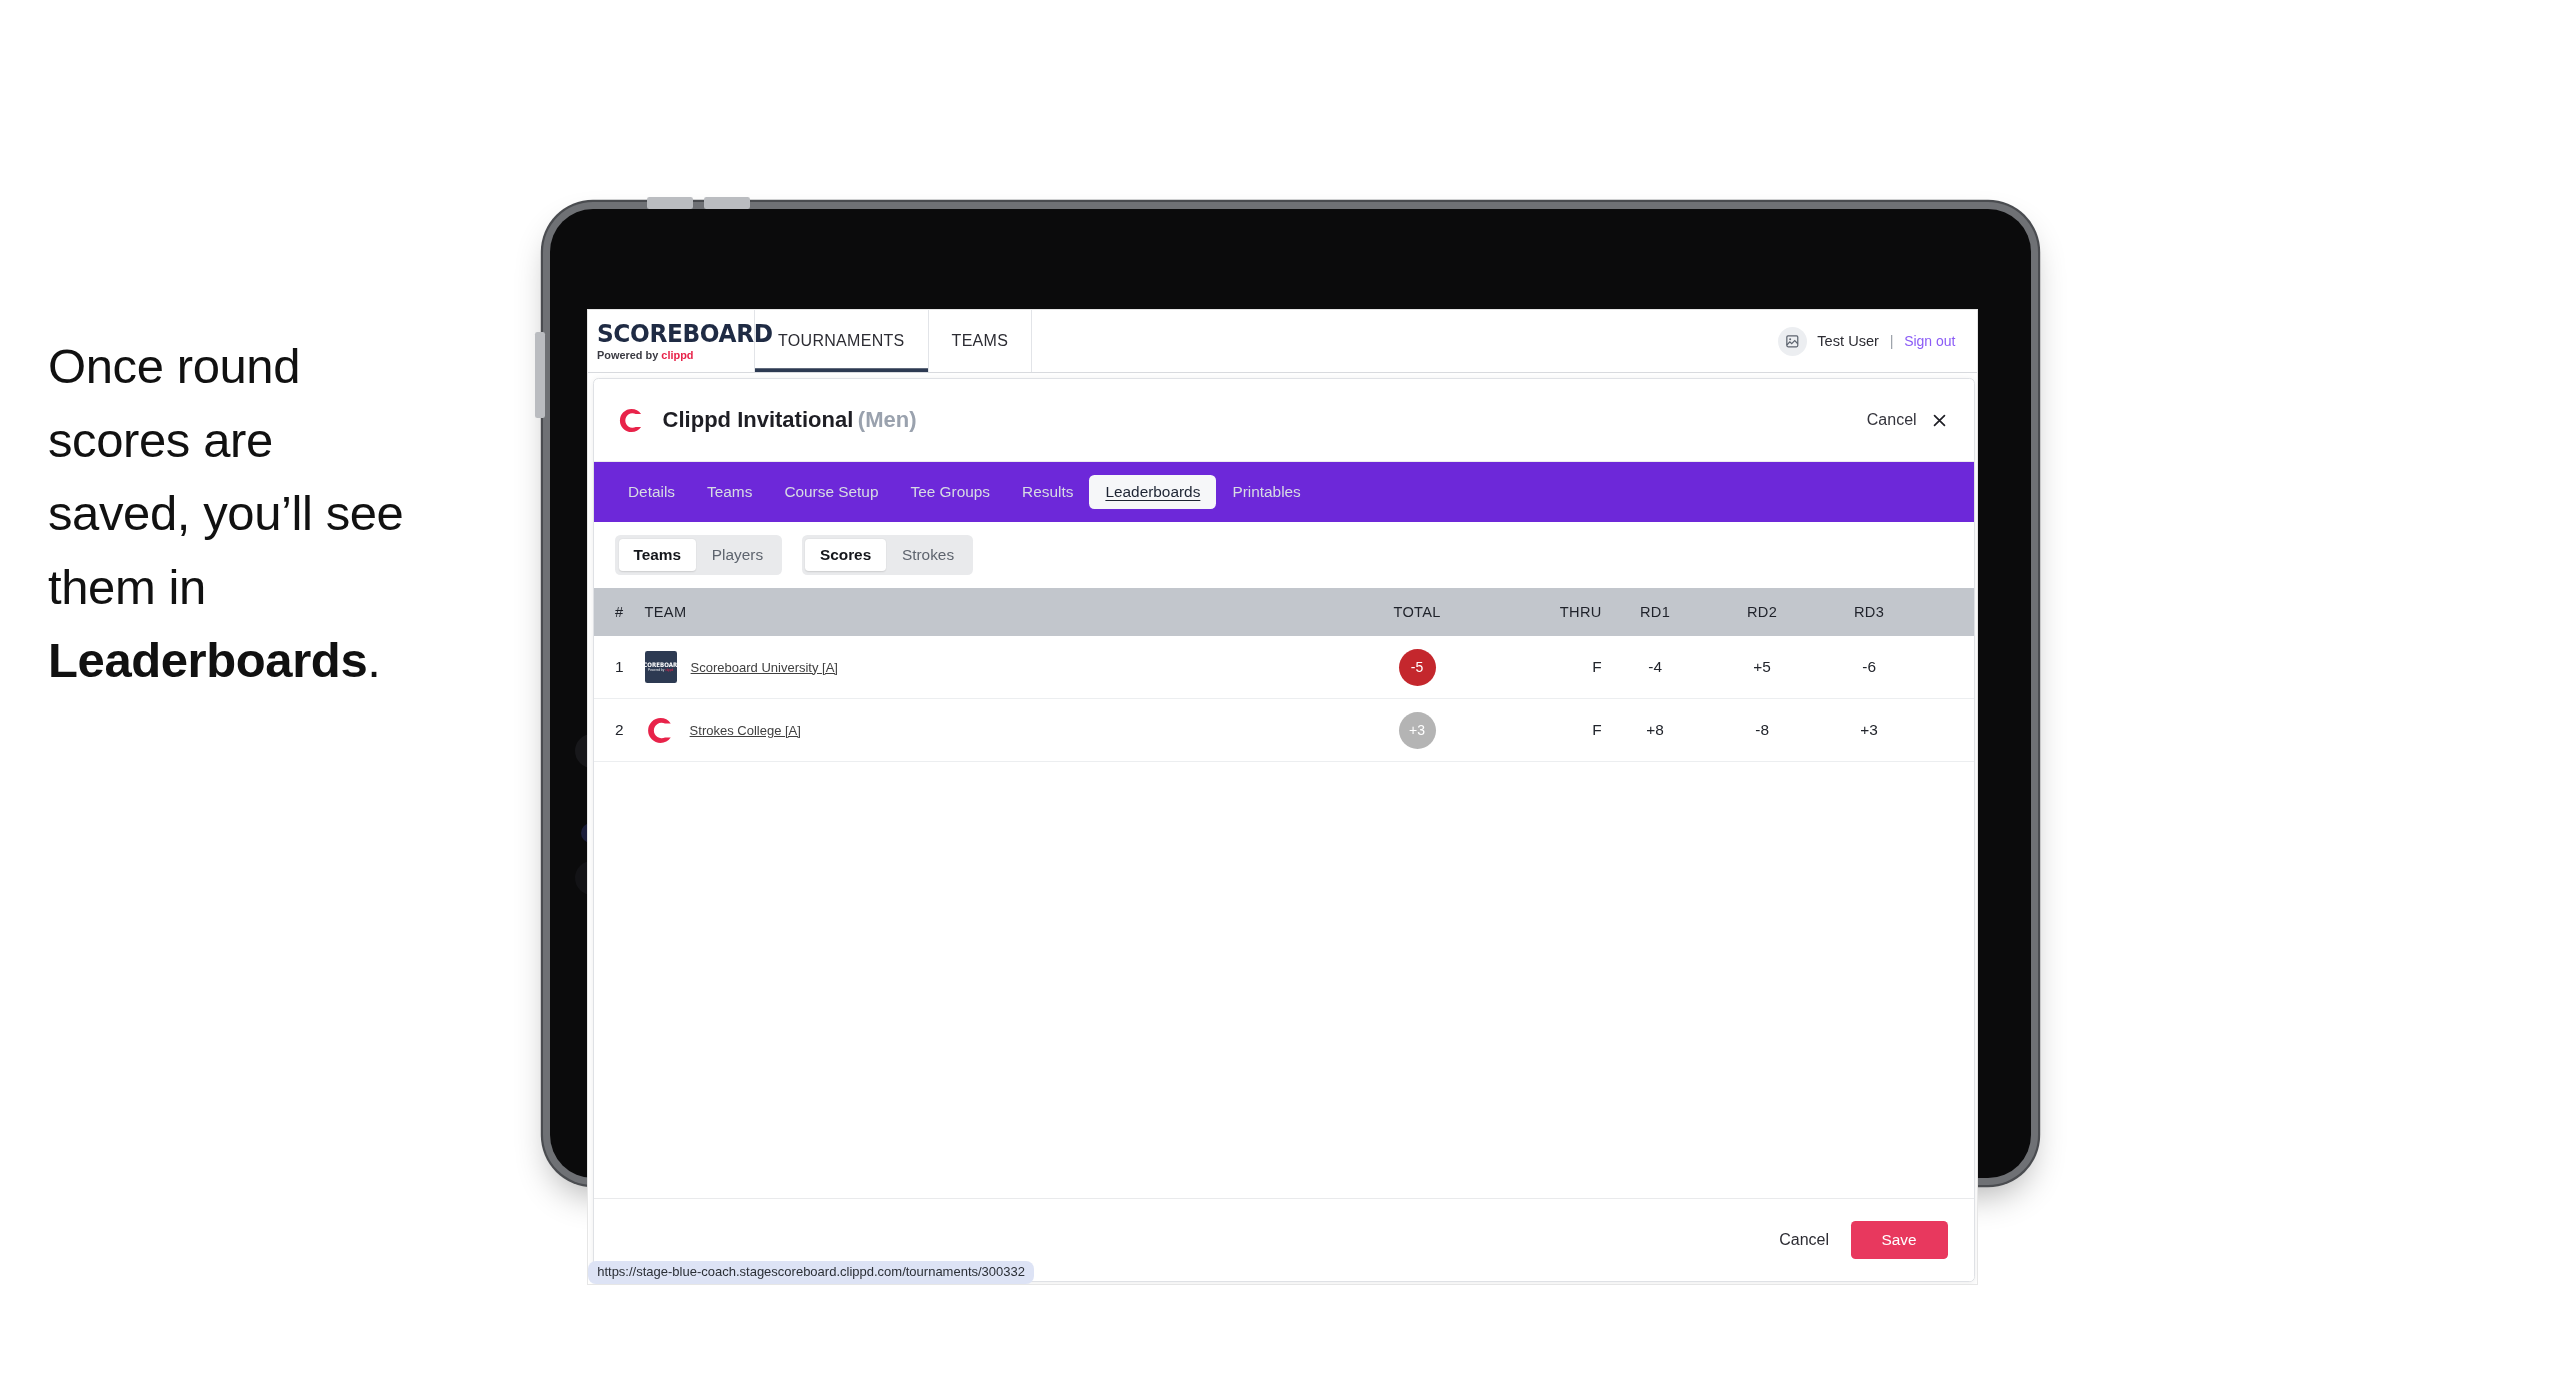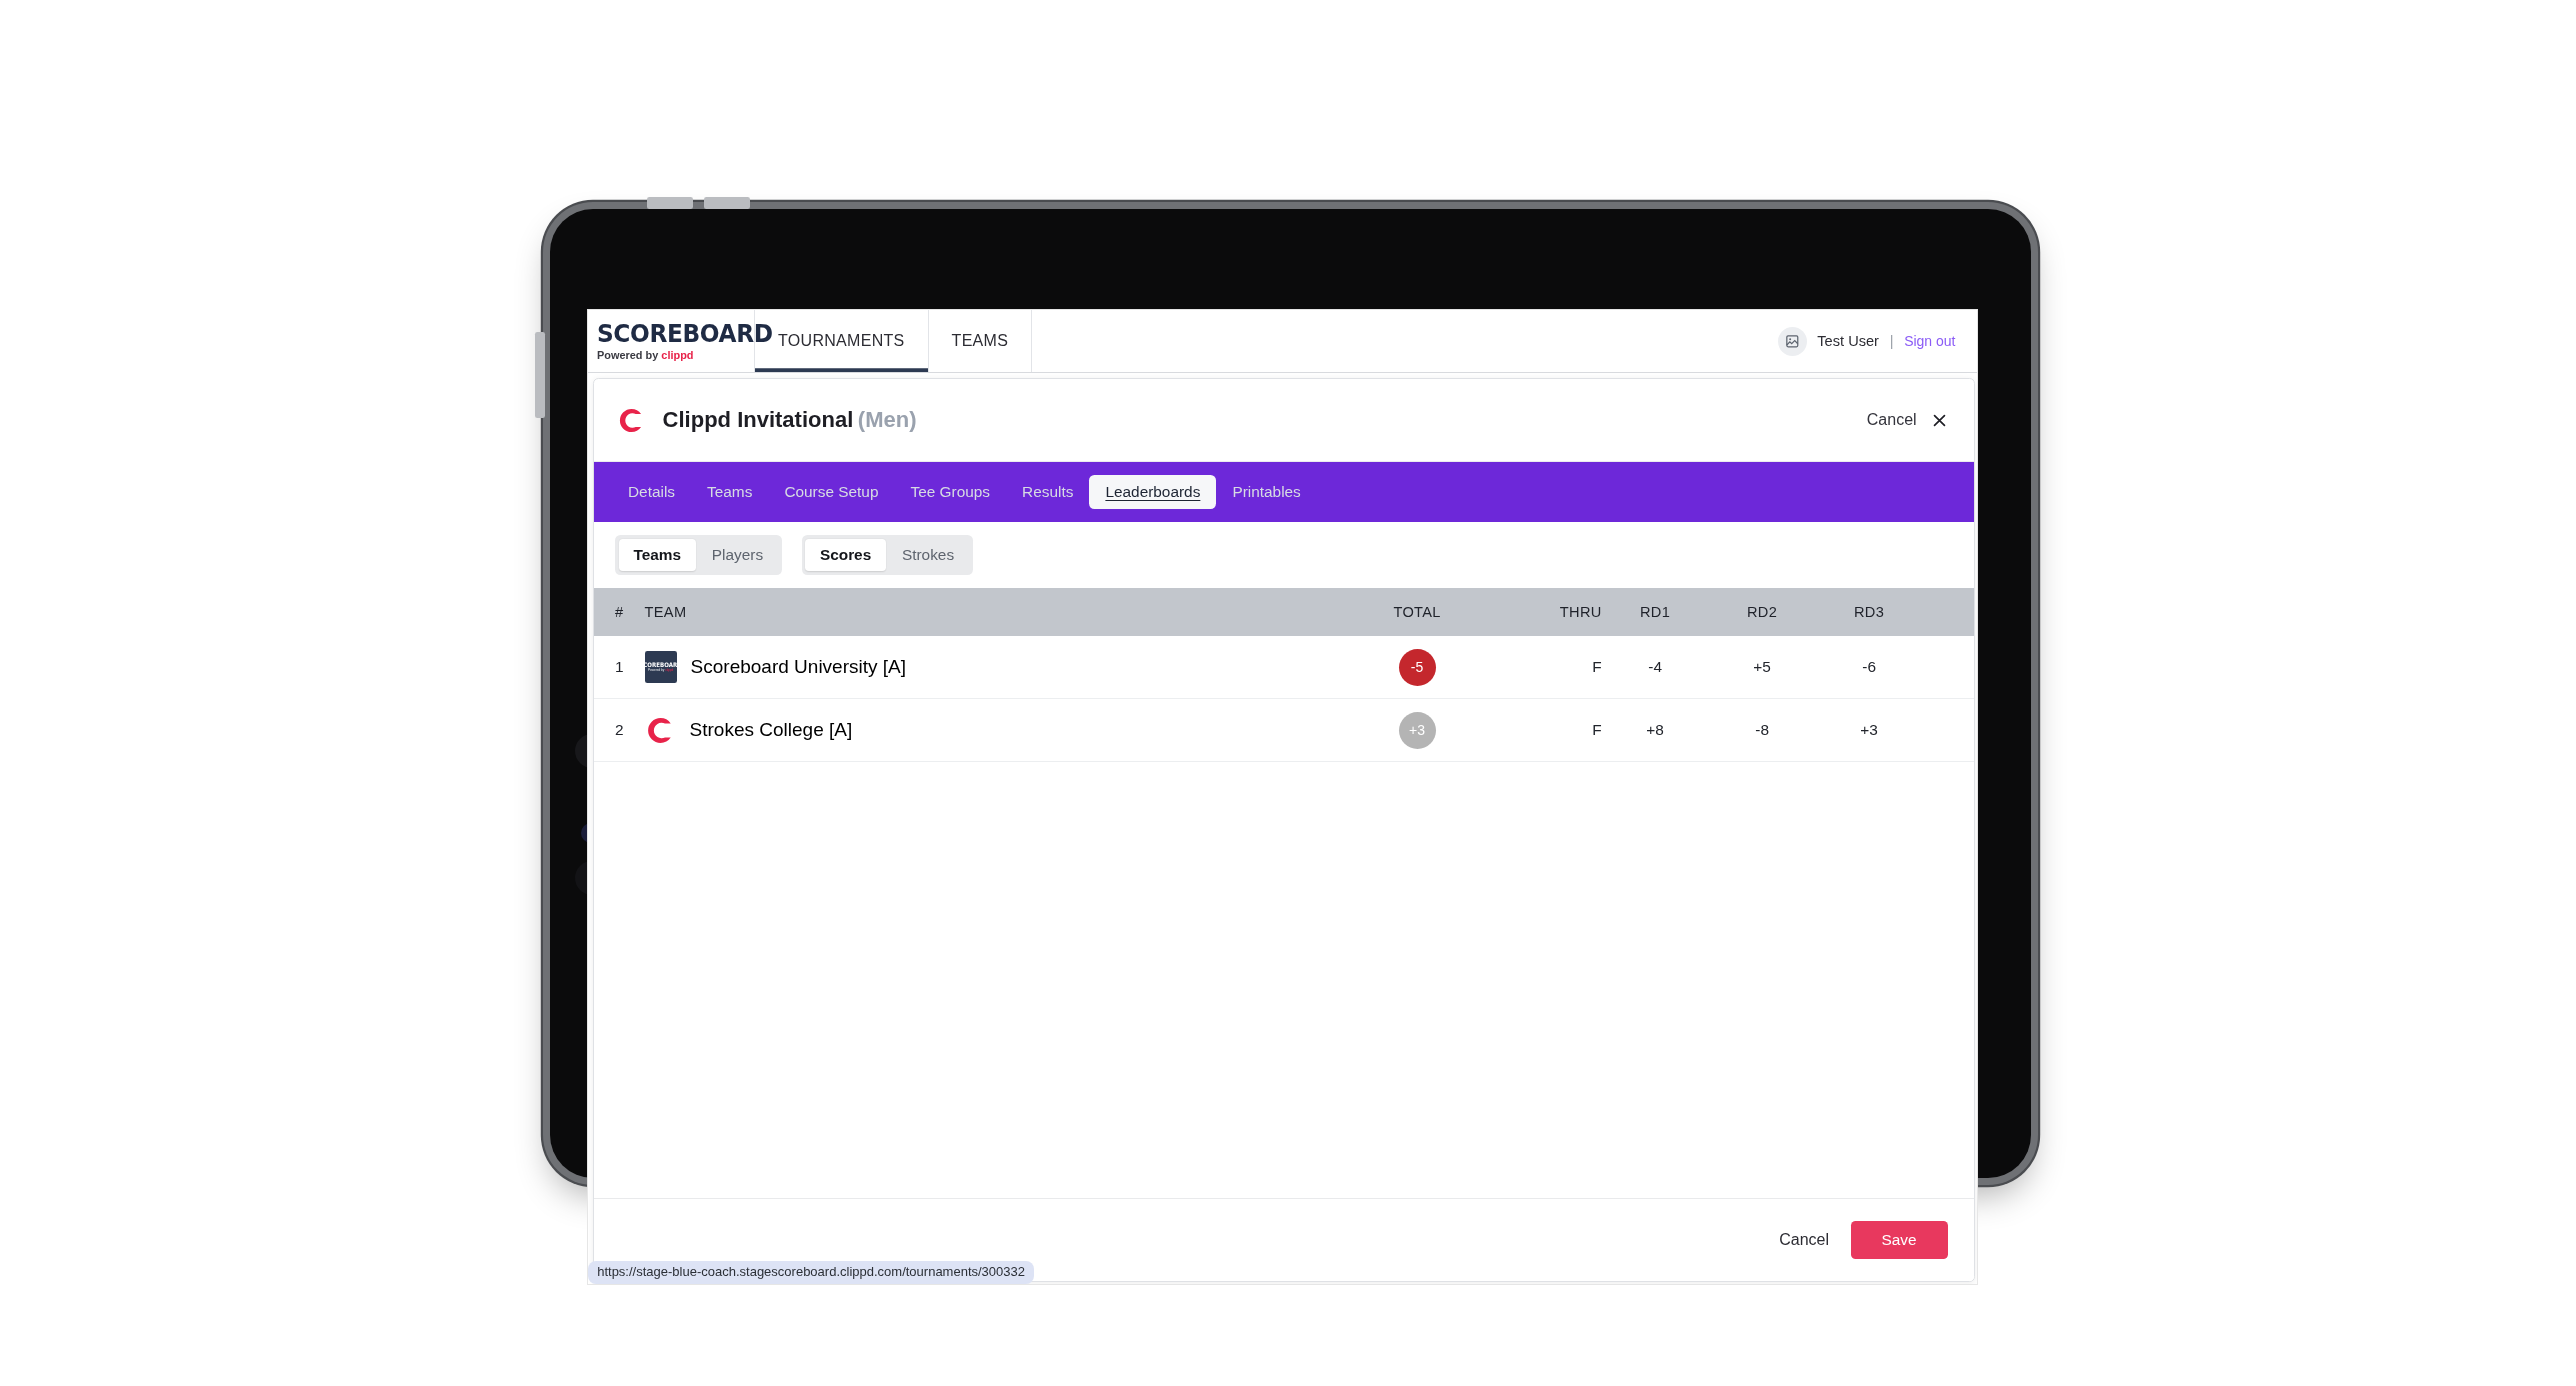--- a/index.html
+++ b/index.html
@@ -231,21 +231,21 @@
   .team-logo-sb .l1 {
     font-family: "DejaVu Sans", sans-serif;
     font-size: 6.1px; font-weight: 700; color: #fff; line-height: 1;
     transform: scaleX(0.9);
   }
   .team-logo-sb .l2 {
     font-size: 3.1px; color: #e8e9ec; line-height: 1; margin-top: 1.5px;
   }
   .team-logo-sb .l2 i { color: #e8234a; font-style: normal; }
   .team-logo-c { width: 31px; height: 31px; flex: none; }
-  .team-name { font-size: 19px; color: #000000; }
+  .team-name { font-size: 13px; color: #404040; text-decoration: underline; }
 
   .badge {
     width: 37px; height: 37px; border-radius: 50%;
     display: flex; align-items: center; justify-content: center;
     font-size: 14px; color: #ffffff; font-weight: 400;
   }
   .badge.red  { background: #c4272d; }
   .badge.gray { background: #b4b4b4; }
 
   .table-body-fill { flex: 1; background: #ffffff; }
@@ -280,20 +280,27 @@
     white-space: nowrap;
     border-top-right-radius: 1.5px;
     border-radius: 8px;
   }
 </style>
 </head>
 <body>
 
 <div class="stage">
 
+  <div class="caption">
+    <span>Once round</span><br>
+    <span>scores are</span><br>
+    <span>saved, you’ll see</span><br>
+    <span>them in </span><br>
+    <b>Leaderboards</b><span>.</span>
+  </div>
 
   <div class="device">
     <div class="vol-btn vol-1"></div>
     <div class="vol-btn vol-2"></div>
     <div class="side-btn"></div>
     <div class="cam-dot"></div>
     <div class="cam-dot2"></div>
     <div class="cam-dot3"></div>
     <div class="cam-dot4"></div>
 

